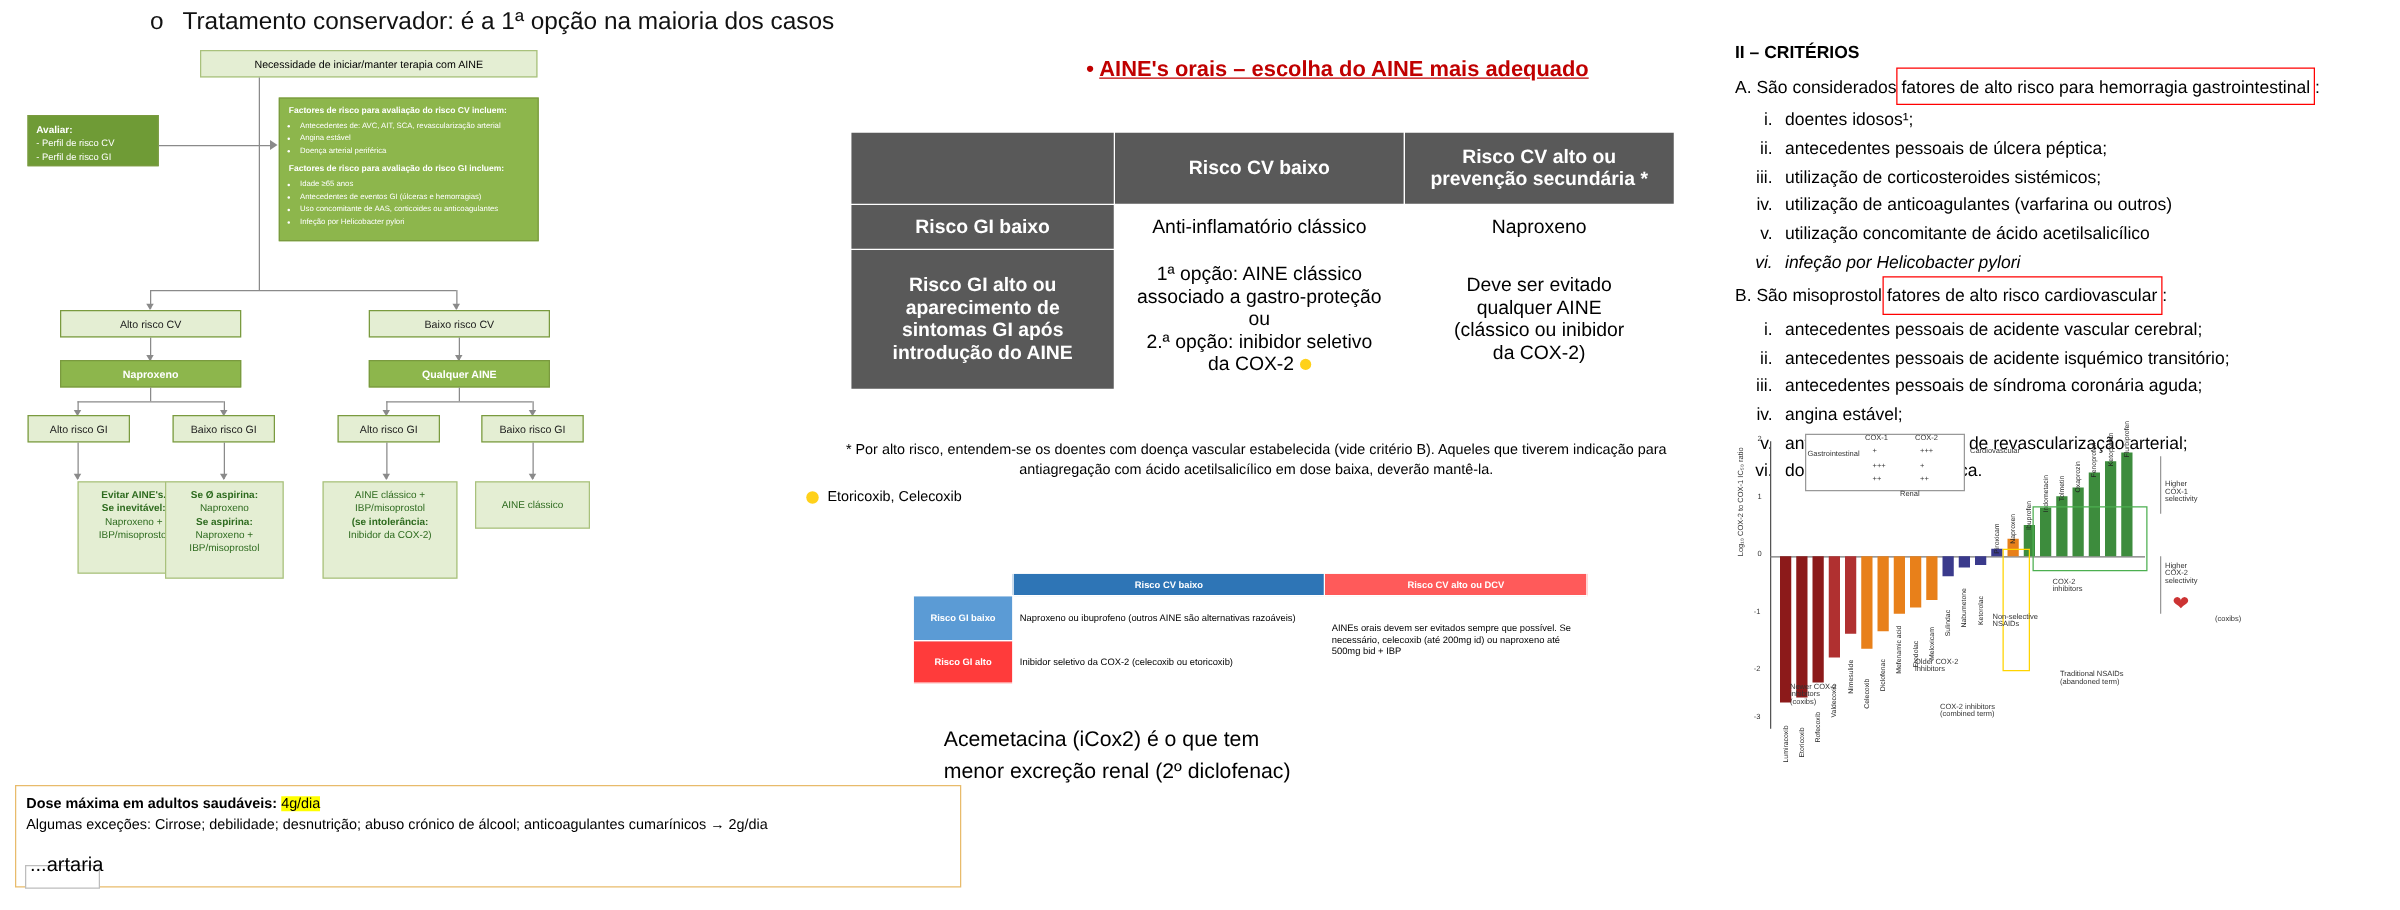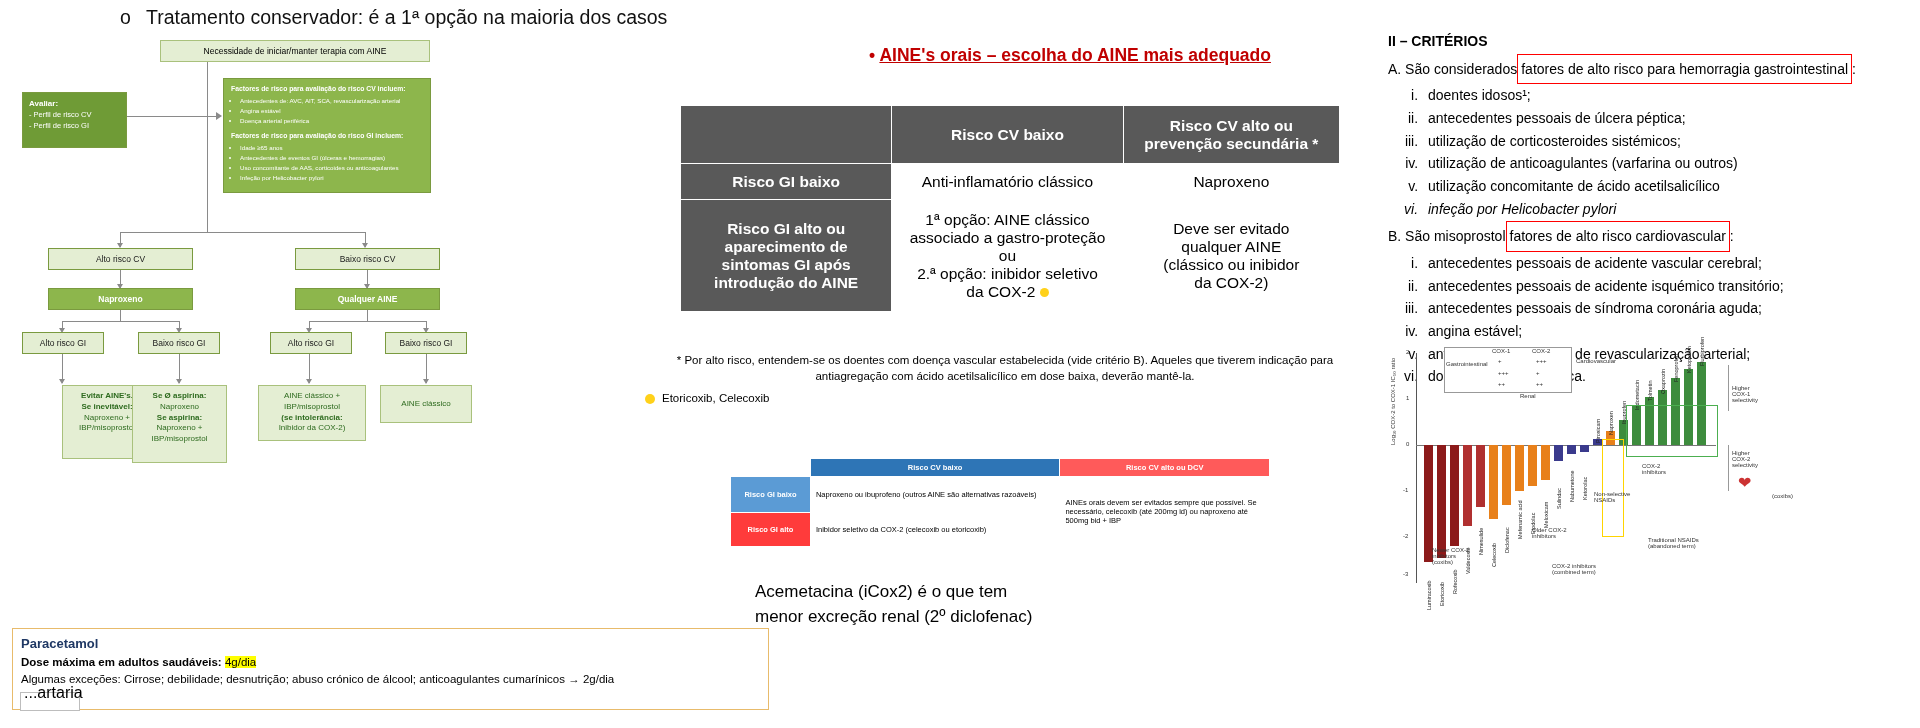--- a/index.html
+++ b/index.html
@@ -154,21 +154,21 @@
 <div class="abs" id="top-heading">
   <span class="marker">o</span><b>Tratamento conservador</b><span>: é a 1ª opção na maioria dos casos</span>
 </div>
 
 <div class="abs" id="flowchart">
 
   <div class="fc-box fc-top" style="left:150px; top:0px; width:270px; height:22px;">Necessidade de iniciar/manter terapia com AINE</div>
 
   <div class="fc-line" style="left:197px; top:22px; width:1px; height:170px;"></div>
 
-  <div class="fc-box fc-avaliar" style="left:12px; top:52px; width:105px; height:56px;">
+  <div class="fc-box fc-avaliar" style="left:12px; top:52px; width:105px; height:41px;">
     <b>Avaliar:</b>
     <div>- Perfil de risco CV</div>
     <div>- Perfil de risco GI</div>
   </div>
   <div class="fc-line" style="left:117px; top:76px; width:90px; height:1px;"></div>
   <div class="fc-arrow-r" style="left:206px; top:72px;"></div>
 
   <div class="fc-box fc-factors" style="left:213px; top:38px; width:208px; height:115px;">
     <span class="ftitle">Factores de risco para avaliação do risco CV incluem:</span>
     <ul>
@@ -238,32 +238,31 @@
   </div>
 
   <div class="fc-box fc-bot" style="left:122px; top:345px; width:95px; height:78px; color:#2e6b1f;">
     <b>Se Ø aspirina:</b>
     <span>Naproxeno</span>
     <b>Se aspirina:</b>
     <span>Naproxeno +</span>
     <span>IBP/misoprostol</span>
   </div>
 
-  <div class="fc-box fc-bot" style="left:248px; top:345px; width:108px; height:56px; color:#2e6b1f;">
+  <div class="fc-box fc-bot" style="left:248px; top:345px; width:108px; height:78px; color:#2e6b1f;">
     <span>AINE clássico +</span>
     <span>IBP/misoprostol</span>
     <b>(se intolerância:</b>
     <span>Inibidor da COX-2)</span>
   </div>
 
   <div class="fc-box fc-bot" style="left:370px; top:345px; width:92px; height:38px; color:#2e6b1f; display:flex; align-items:center; justify-content:center;">AINE clássico</div>
 </div>
 
 <div class="abs" id="paracetamol-box">
-  <div class="pt">Paracetamol</div>
   <div>
     <b>Dose máxima em adultos saudáveis:</b>
     <span class="hl">4g/dia</span>
   </div>
   <div>Algumas exceções: Cirrose; debilidade; desnutrição; abuso crónico de álcool; anticoagulantes cumarínicos → 2g/dia</div>
 </div>
 <div class="abs" id="paracetamol-ghostbox">
   <span class="ghost" style="position:absolute;left:3px;top:-9px;">...artaria</span>
 </div>
 

